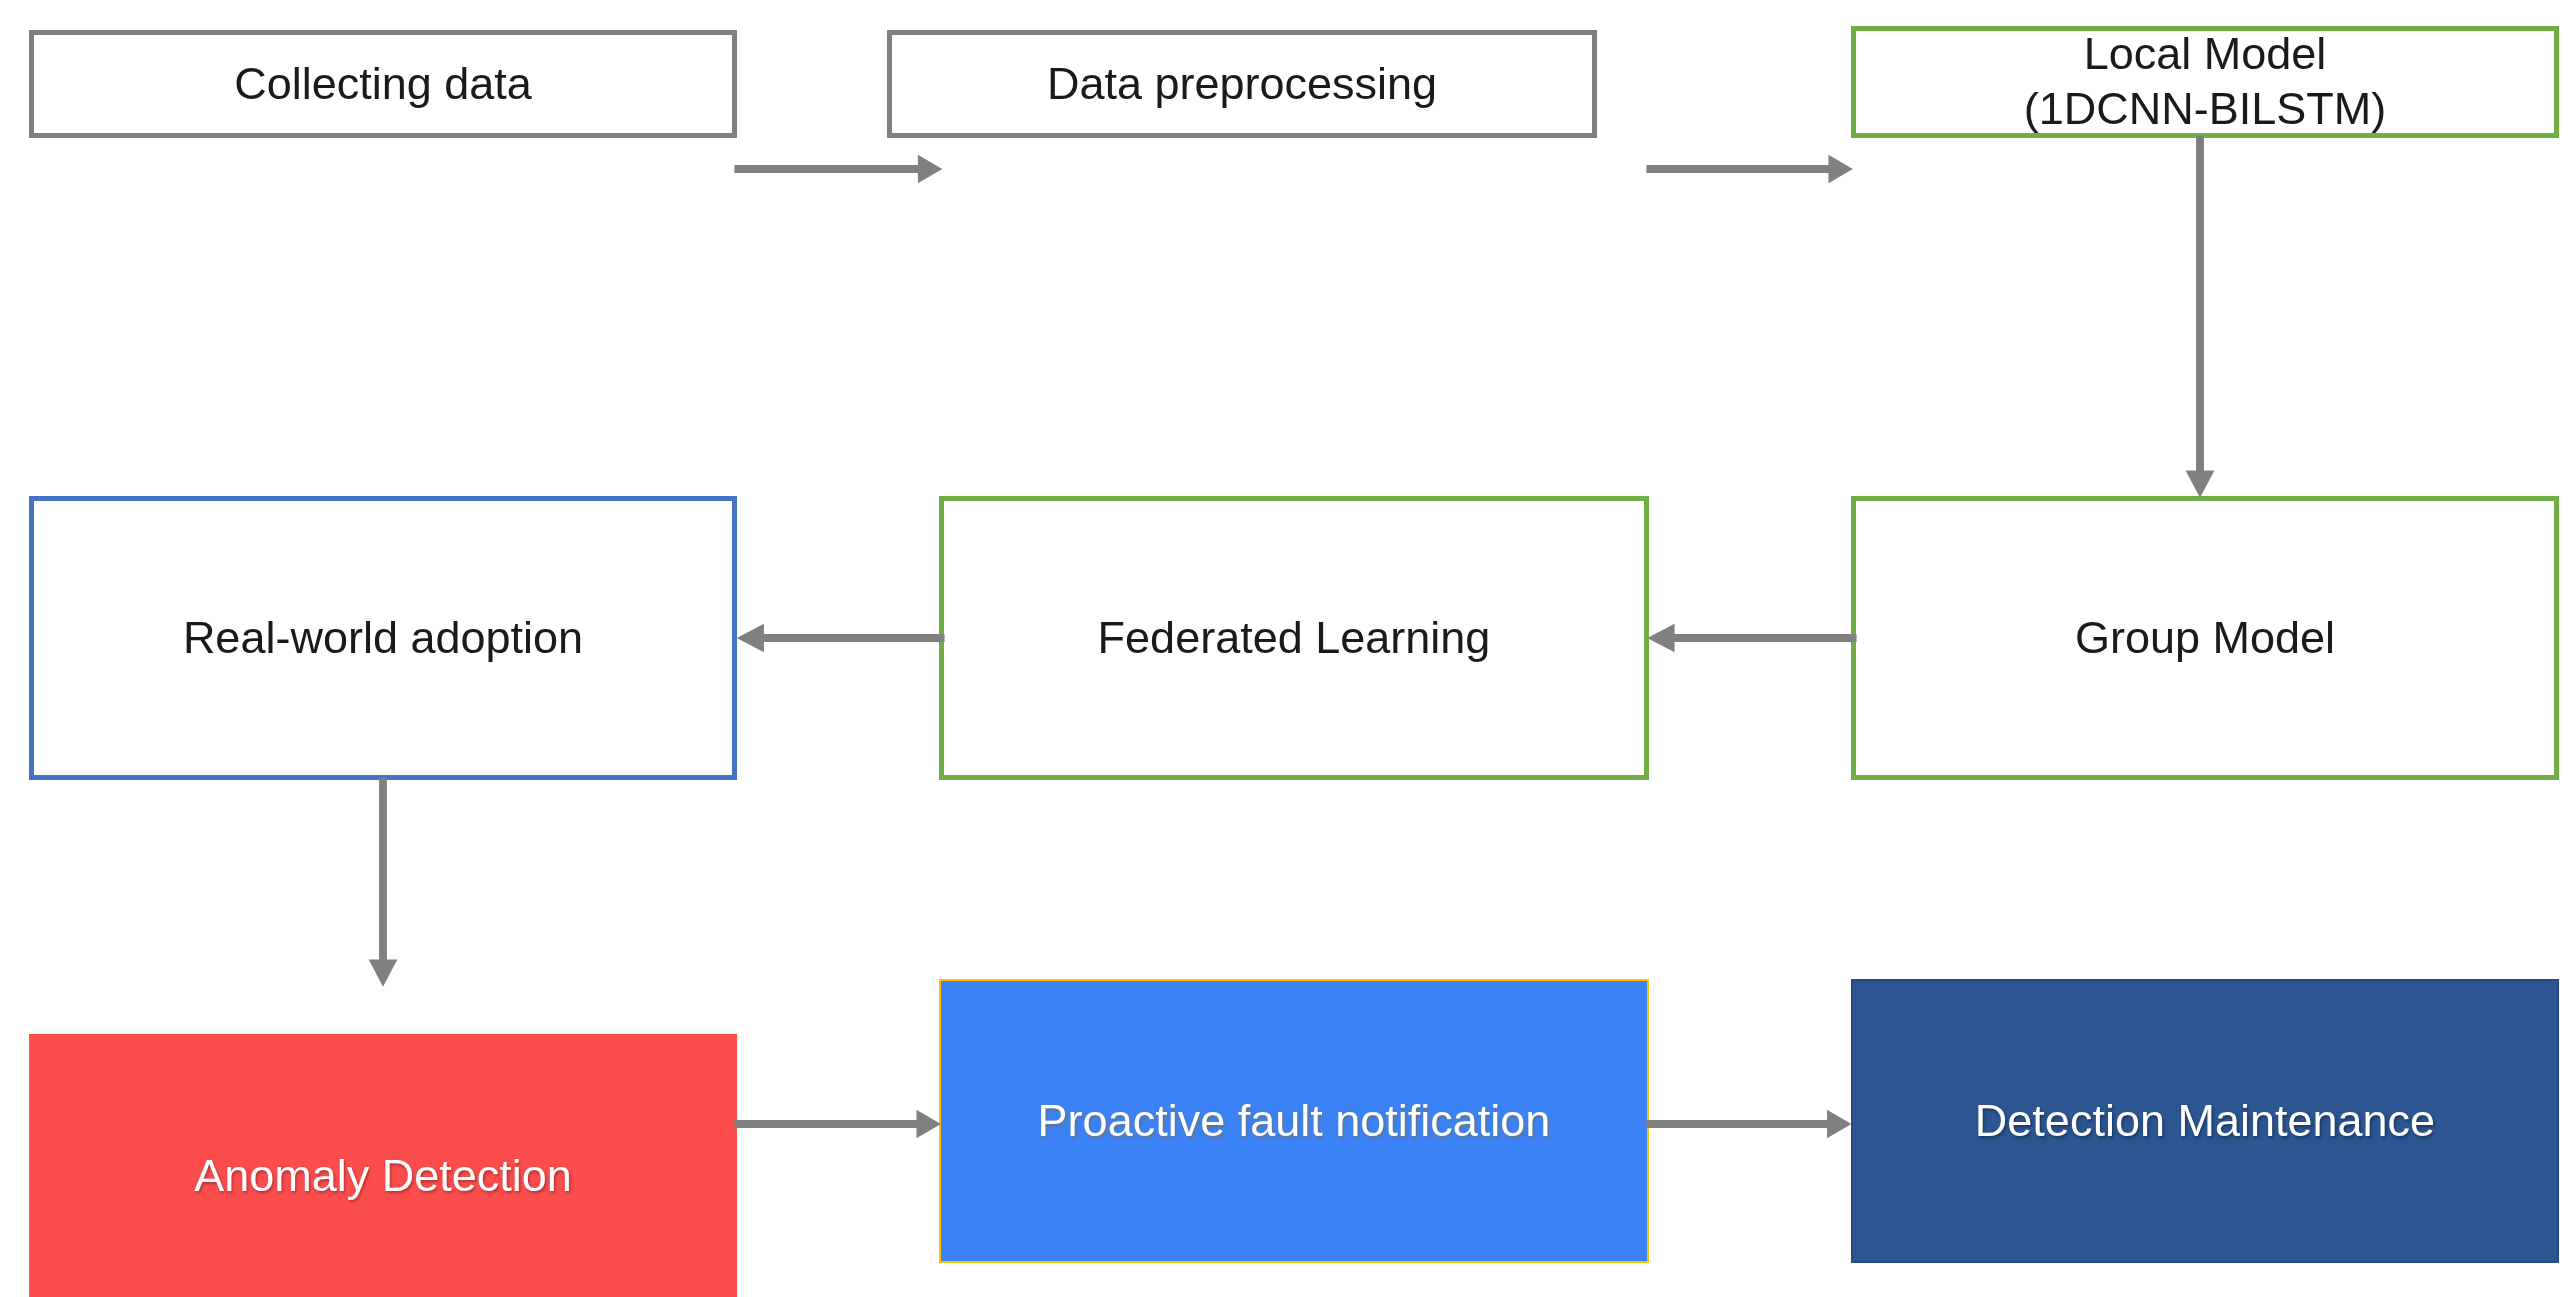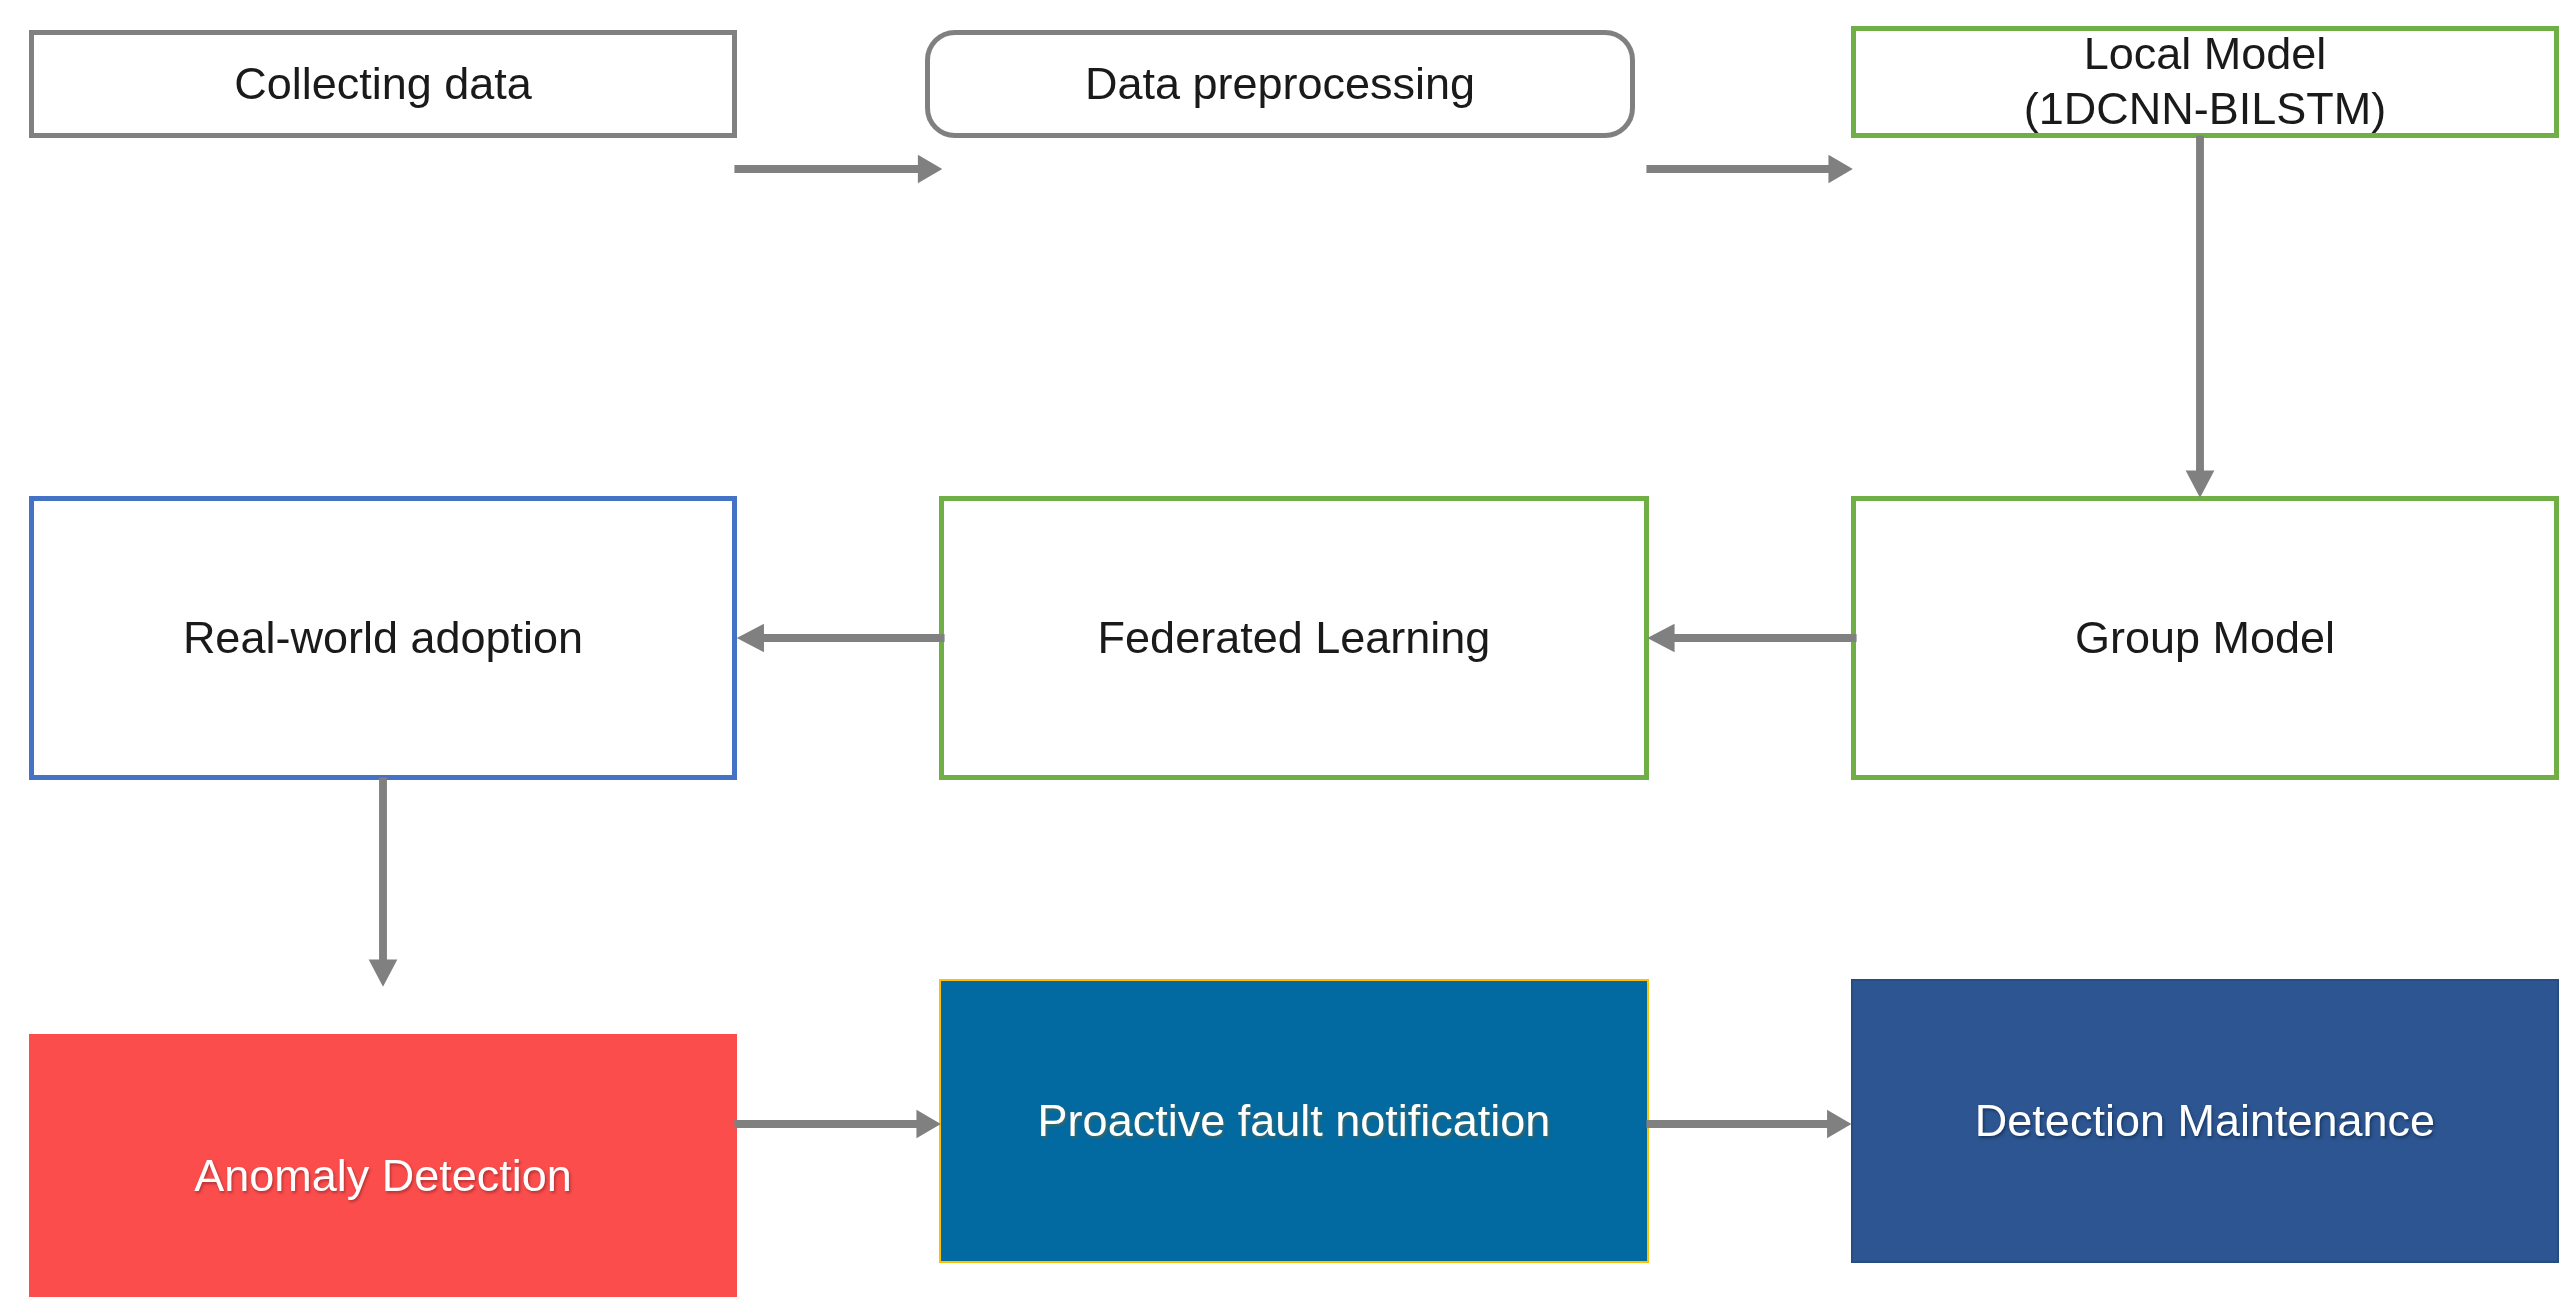--- a/index.html
+++ b/index.html
@@ -54,21 +54,21 @@
     font-size: 45px;
   }
   .n-red {
     background: #FC4D4D;
     border: 2.9px solid #FC4D4D;
     color: #ffffff;
     font-size: 45px;
     text-shadow: 1.4px 2.2px 2.9px rgba(90,20,20,0.45);
   }
   .n-yellow {
-    background: #0369a1;
+    background: #3b82f6;
     border: 2.9px solid #FFC000;
     color: #ffffff;
     font-size: 45px;
     text-shadow: 1.4px 2.2px 2.9px rgba(140,100,10,0.45);
   }
   .n-darkblue {
     background: #2C5591;
     border: 2.9px solid #274C81;
     color: #ffffff;
     font-size: 45px;
@@ -86,21 +86,21 @@
 </style>
 </head>
 <body>
 
 <div id="canvas">
 
   <div class="node n-plain" style="left:29px; top:30px; width:708px; height:108px;">
     <span class="node-label">Collecting data</span>
   </div>
 
-  <div class="node n-plain" style="left:925px; top:30px; width:710px; height:108px;border-radius:30px;">
+  <div class="node n-plain" style="left:887px; top:30px; width:710px; height:108px;">
     <span class="node-label">Data preprocessing</span>
   </div>
 
   <div class="node n-green" style="left:1851px; top:26px; width:708px; height:112px;">
     <span class="node-label">Local Model
 (1DCNN-BILSTM)</span>
   </div>
 
   <div class="node n-blue-outline" style="left:29px; top:496px; width:708px; height:284px;justify-content:flex-end;">
     <span class="node-label">Real-world adoption</span>

